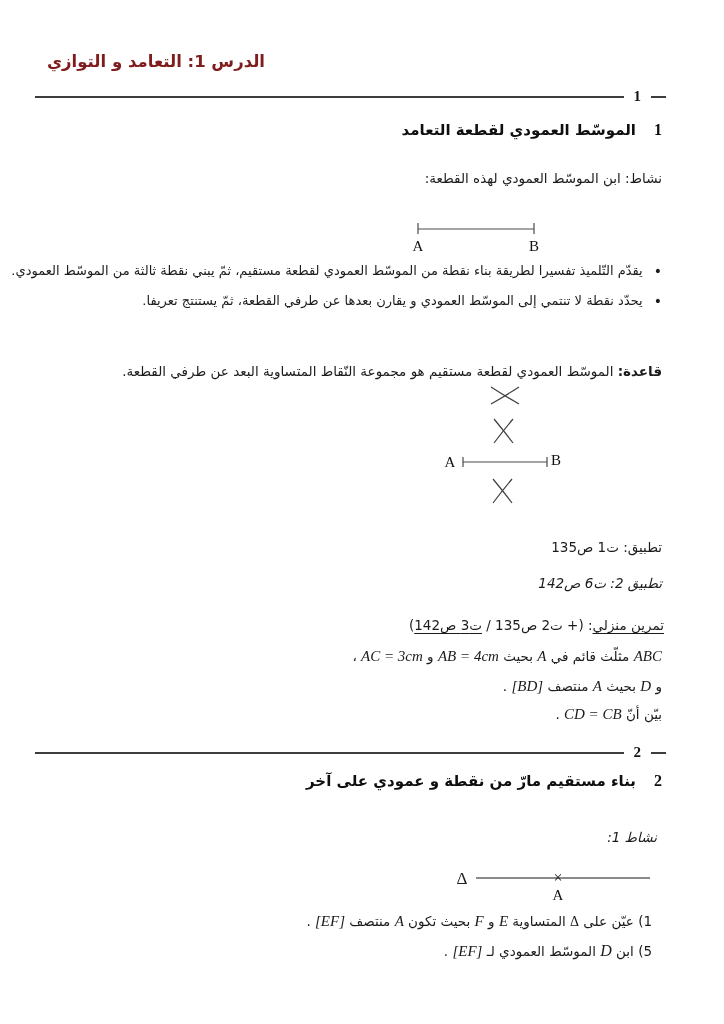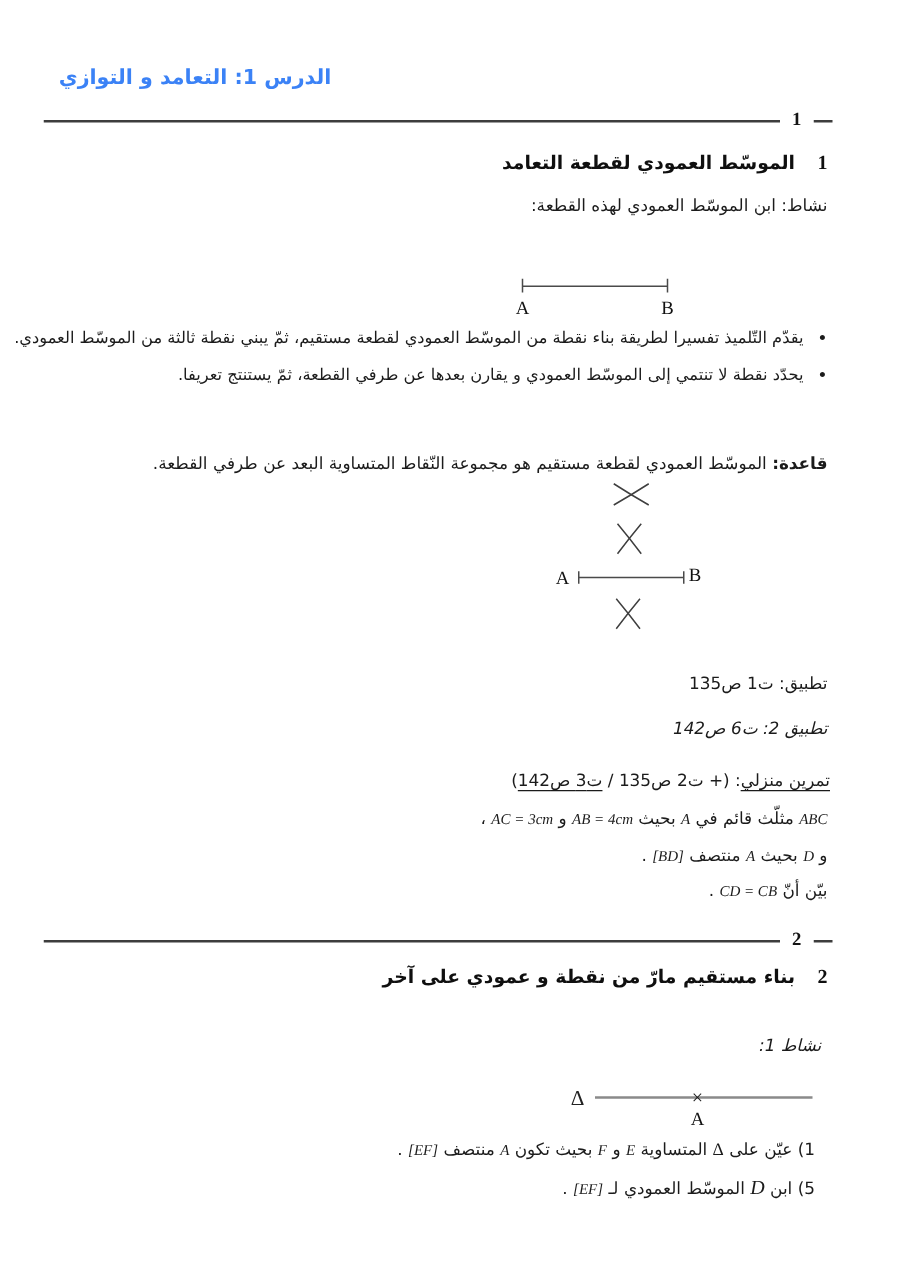--- a/index.html
+++ b/index.html
@@ -14,42 +14,42 @@
   .line{
     position:absolute;
     direction:rtl;
     white-space:nowrap;
     font-size:13.5px;
     line-height:1.45;
   }
   .math{
     font-family:"Liberation Serif",serif;
     font-style:italic;
-    font-size:12px;
+    font-size:15px;
     direction:ltr;
     unicode-bidi:isolate;
   }
   .sym{
     font-family:"Liberation Serif",serif;
     font-size:14px;
     direction:ltr;
     unicode-bidi:isolate;
   }
   .script{
     font-family:"Liberation Serif",serif;
     font-style:italic;
     font-size:16px;
     direction:ltr;
     unicode-bidi:isolate;
   }
   .u{text-decoration:underline;text-underline-offset:3px;}
   .bold{font-weight:bold;}
   .doc-title{
     position:absolute;left:47px;top:52px;
-    direction:rtl;font-weight:bold;font-size:16.5px;color:#3b82f6;
+    direction:rtl;font-weight:bold;font-size:16.5px;color:#7f1d1d;
     white-space:nowrap;
   }
   .divider{
     position:absolute;left:35px;right:58px;height:16px;
     display:flex;align-items:center;
   }
   .divider .rule-line{flex:1;height:1.4px;background:#3d3d3d;}
   .divider .num{
     font-family:"Liberation Serif",serif;font-weight:bold;font-size:15px;
     color:#141414;margin:0 10px;transform:translateY(-1px);
@@ -81,21 +81,21 @@
     <div class="rule-line"></div>
     <div class="num">1</div>
     <div class="dash"></div>
   </div>
 
   <div class="heading" style="top:121px;">
     <span class="hnum">1</span>
     <span>الموسّط العمودي لقطعة التعامد</span>
   </div>
 
-  <div class="line" style="top:156px;right:62px;">نشاط: ابن الموسّط العمودي لهذه القطعة:</div>
+  <div class="line" style="top:169px;right:62px;">نشاط: ابن الموسّط العمودي لهذه القطعة:</div>
 
   <svg class="fig" style="left:408px;top:217px;" width="145" height="38" viewBox="0 0 145 38">
     <line x1="10" y1="12" x2="126" y2="12" stroke="#4a4a4a" stroke-width="1.2"></line>
     <line x1="10" y1="6" x2="10" y2="17" stroke="#4a4a4a" stroke-width="1.2"></line>
     <line x1="126" y1="6" x2="126" y2="17" stroke="#4a4a4a" stroke-width="1.2"></line>
     <text x="10" y="34" font-size="15" fill="#111" text-anchor="middle">A</text>
     <text x="126" y="34" font-size="15" fill="#111" text-anchor="middle">B</text>
   </svg>
 
   <div class="bullet" style="top:262px;">

